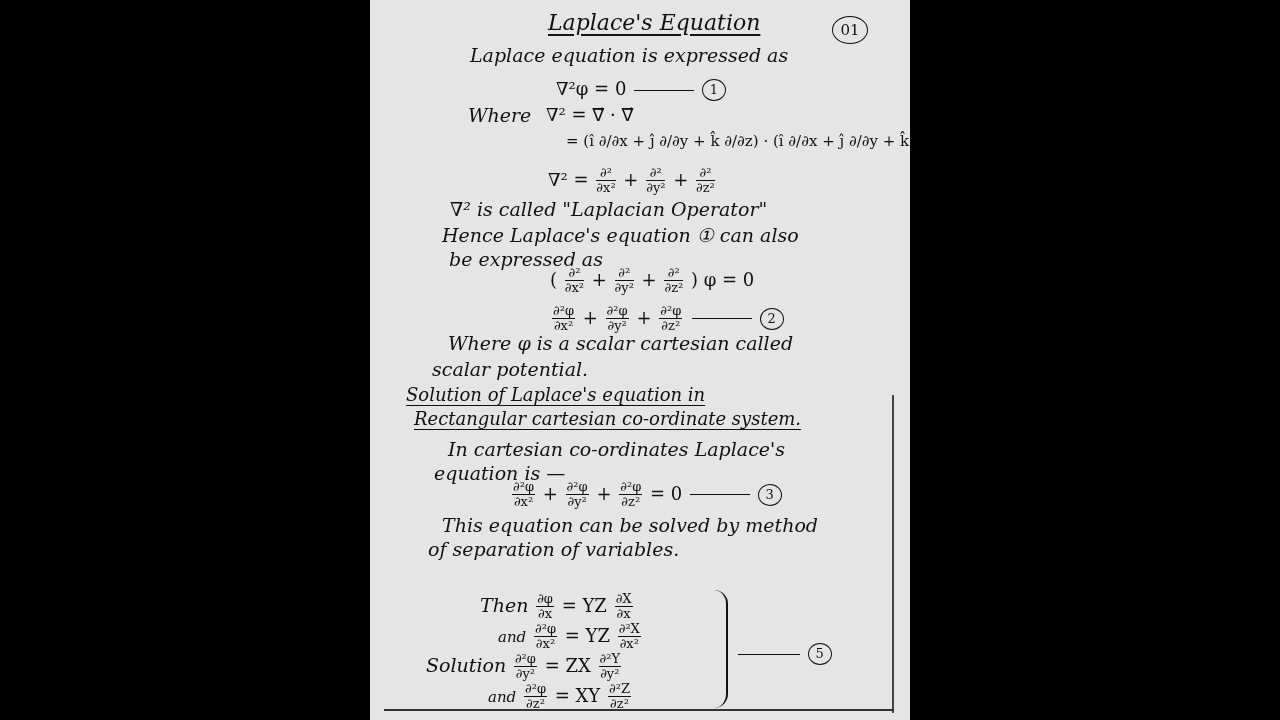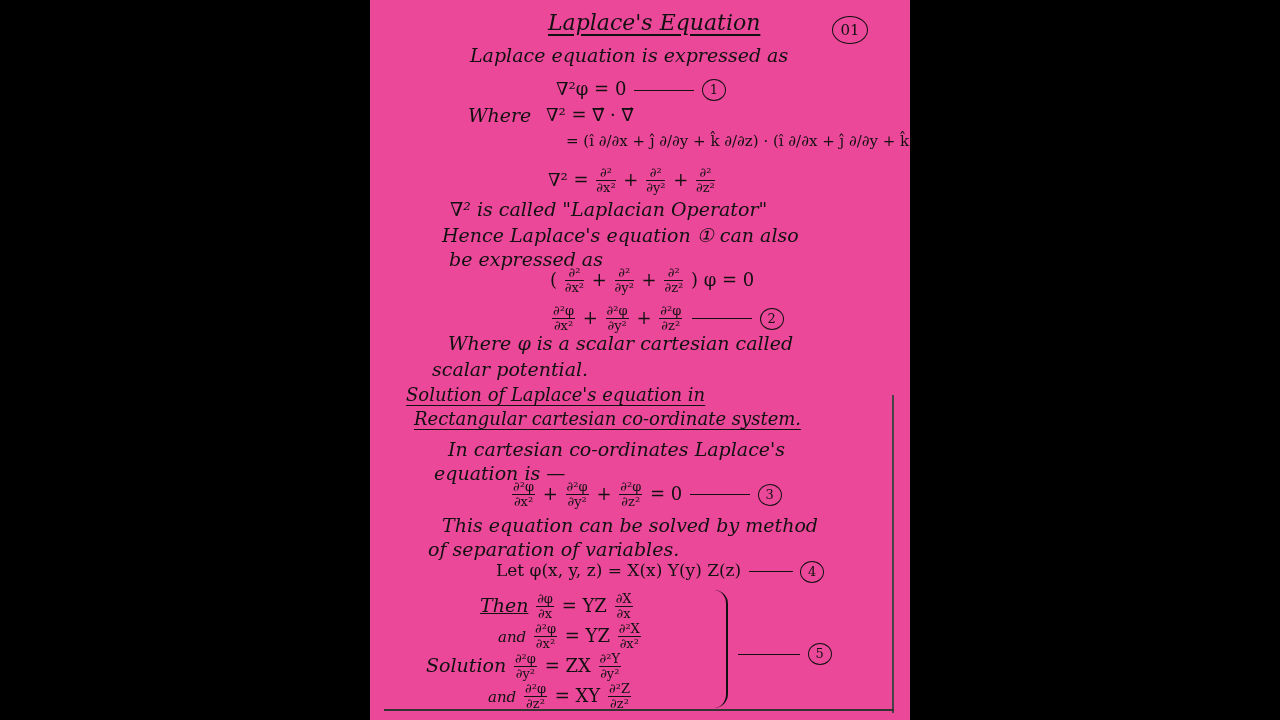--- a/index.html
+++ b/index.html
@@ -1,21 +1,21 @@
 <!DOCTYPE html>
 <html><head>
 <meta charset="utf-8">
 <style>
   html, body { margin:0; padding:0; }
   body {
     width:1280px; height:720px; background:#000; position:relative; overflow:hidden;
     font-family:"DejaVu Serif", serif;
   }
   .page {
-    position:absolute; left:370px; top:0; width:540px; height:720px; background:#ec4899;
+    position:absolute; left:370px; top:0; width:540px; height:720px; background:#e5e5e5;
     overflow:hidden;
   }
   .frame-right { position:absolute; left:522px; top:395px; width:2px; height:318px; background:#444; }
   .frame-bottom { position:absolute; left:14px; top:709px; width:510px; height:2px; background:#333; }
   .ink { color:#111; font-family:"DejaVu Serif", serif; font-style:italic; position:absolute; white-space:nowrap; }
   .title { left:178px; top:10px; font-size:22px; text-decoration:underline; text-underline-offset:4px; }
   .pagenum { left:462px; top:16px; width:34px; height:26px; border:1.5px solid #111; border-radius:50%;
              font-size:15px; text-align:center; line-height:26px; font-style:normal; }
   .txt { font-size:19px; }
   .eq { font-size:18px; font-style:normal; }
@@ -99,28 +99,23 @@
     <span>+</span>
     <span class="frac"><span class="num">∂²φ</span><span class="den">∂z²</span></span>
     <span>= 0</span>
     <span class="leader"></span>
     <span class="circ">3</span>
   </div>
 
   <div class="ink txt" style="left:72px;top:514px;">This equation can be solved by method</div>
   <div class="ink txt" style="left:58px;top:538px;">of separation of variables.</div>
 
-  <div class="ink eq" style="left:126px;top:560px;font-size:17px;">
-    <span>Let φ(x, y, z) = X(x) Y(y) Z(z)</span>
-    <span class="leader" style="width:44px;"></span>
-    <span class="circ">4</span>
-  </div>
 
   <div class="ink eq" style="left:110px;top:592px;">
-    <span class="txt" style="font-style:italic;text-decoration:underline;">Then</span>
+    <span class="txt" style="font-style:italic;">Then</span>
     <span class="frac"><span class="num">∂φ</span><span class="den">∂x</span></span>
     <span>= YZ</span>
     <span class="frac"><span class="num">∂X</span><span class="den">∂x</span></span>
   </div>
   <div class="ink eq" style="left:128px;top:622px;">
     <span class="txt" style="font-style:italic;font-size:15px;">and</span>
     <span class="frac"><span class="num">∂²φ</span><span class="den">∂x²</span></span>
     <span>= YZ</span>
     <span class="frac"><span class="num">∂²X</span><span class="den">∂x²</span></span>
   </div>

